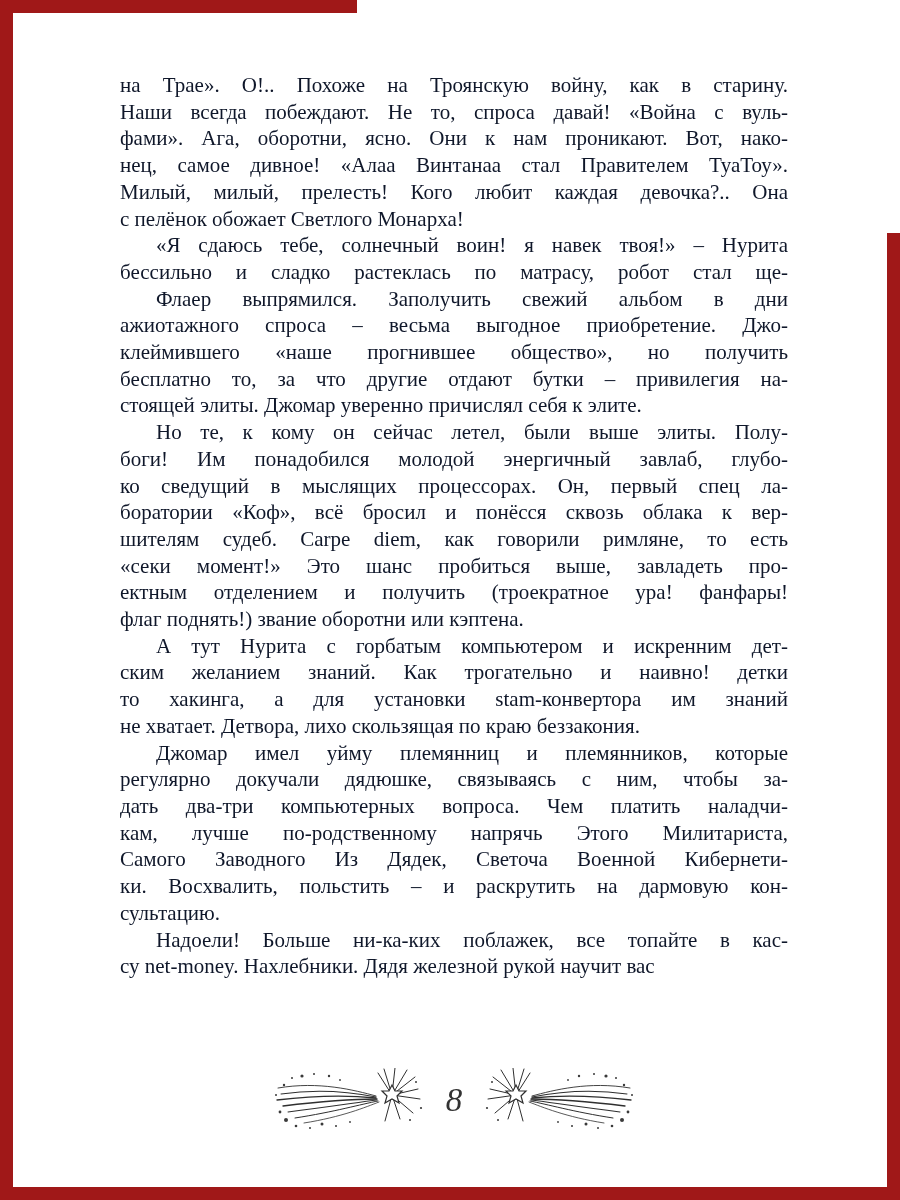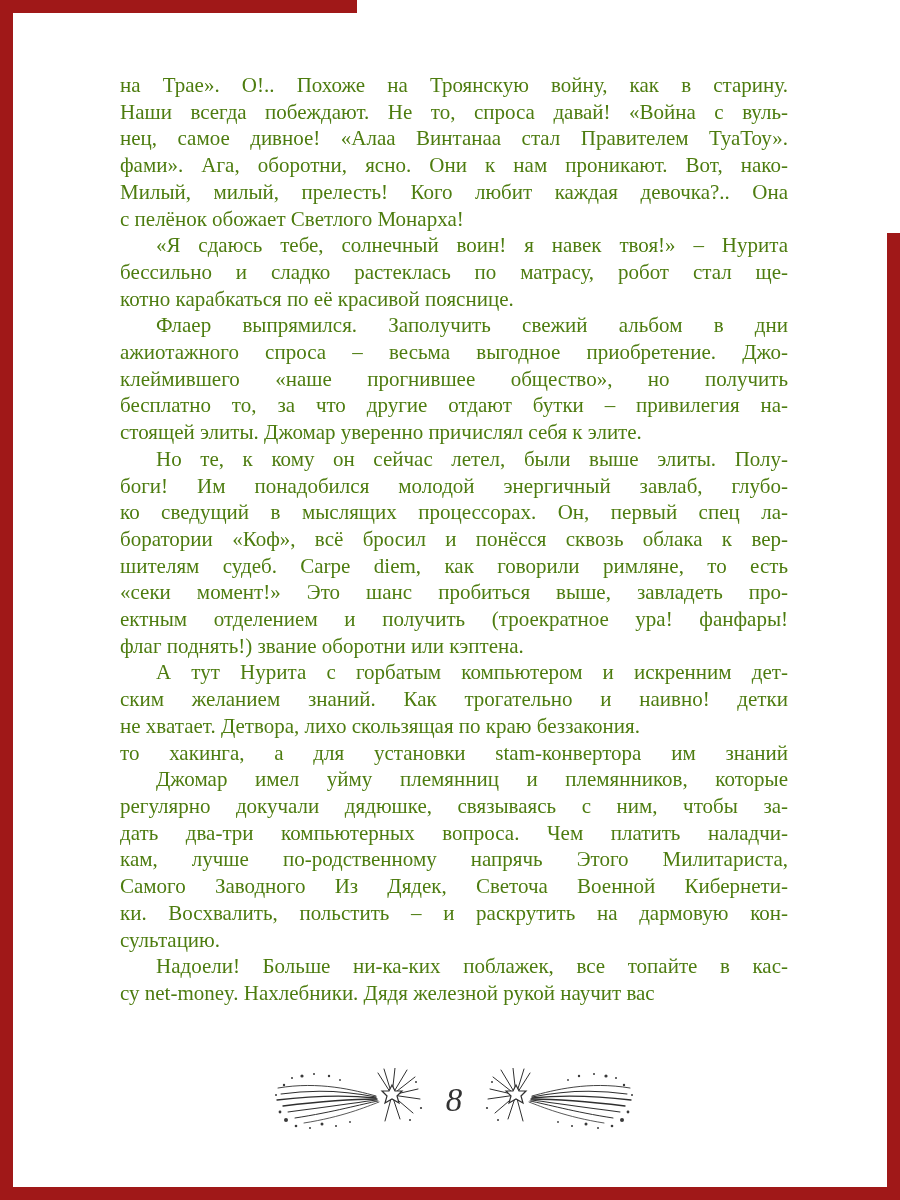--- a/index.html
+++ b/index.html
@@ -70,33 +70,32 @@
   .ornament.mirrored { transform: scaleX(-1); }
 </style>
 </head>
 <body>
 
 <div class="edge edge-top"></div>
 <div class="edge edge-left"></div>
 <div class="edge edge-bottom"></div>
 <div class="edge edge-right"></div>
 
-<div class="text-block" style="color: #4d7c0f;">
+<div class="text-block" style="color: #0f172a;">
     <div class="para">
       <div class="line">на Трае». О!.. Похоже на Троянскую войну, как в старину.</div>
       <div class="line">Наши всегда побеждают. Не то, спроса давай! «Война с вуль-</div>
+      <div class="line">фами». Ага, оборотни, ясно. Они к нам проникают. Вот, нако-</div>
       <div class="line">нец, самое дивное! «Алаа Винтанаа стал Правителем ТуаТоу».</div>
-      <div class="line">фами». Ага, оборотни, ясно. Они к нам проникают. Вот, нако-</div>
       <div class="line">Милый, милый, прелесть! Кого любит каждая девочка?.. Она</div>
       <div class="line last">с пелёнок обожает Светлого Монарха!</div>
     </div>
     <div class="para indent">
       <div class="line">«Я сдаюсь тебе, солнечный воин! я навек твоя!» – Нурита</div>
       <div class="line">бессильно и сладко растеклась по матрасу, робот стал ще-</div>
-      <div class="line last">котно карабкаться по её красивой пояснице.</div>
     </div>
     <div class="para indent">
       <div class="line">Флаер выпрямился. Заполучить свежий альбом в дни</div>
       <div class="line">ажиотажного спроса – весьма выгодное приобретение. Джо-</div>
       <div class="line">клеймившего «наше прогнившее общество», но получить</div>
       <div class="line">бесплатно то, за что другие отдают бутки – привилегия на-</div>
       <div class="line last">стоящей элиты. Джомар уверенно причислял себя к элите.</div>
     </div>
     <div class="para indent">
       <div class="line">Но те, к кому он сейчас летел, были выше элиты. Полу-</div>
@@ -104,22 +103,22 @@
       <div class="line">ко сведущий в мыслящих процессорах. Он, первый спец ла-</div>
       <div class="line">боратории «Коф», всё бросил и понёсся сквозь облака к вер-</div>
       <div class="line">шителям судеб. Carpe diem, как говорили римляне, то есть</div>
       <div class="line">«секи момент!» Это шанс пробиться выше, завладеть про-</div>
       <div class="line">ектным отделением и получить (троекратное ура! фанфары!</div>
       <div class="line last">флаг поднять!) звание оборотни или кэптена.</div>
     </div>
     <div class="para indent">
       <div class="line">А тут Нурита с горбатым компьютером и искренним дет-</div>
       <div class="line">ским желанием знаний. Как трогательно и наивно! детки</div>
+      <div class="line">то хакинга, а для установки stam-конвертора им знаний</div>
       <div class="line last">не хватает. Детвора, лихо скользящая по краю беззакония.</div>
-      <div class="line">то хакинга, а для установки stam-конвертора им знаний</div>
     </div>
     <div class="para indent">
       <div class="line">Джомар имел уйму племянниц и племянников, которые</div>
       <div class="line">регулярно докучали дядюшке, связываясь с ним, чтобы за-</div>
       <div class="line">дать два-три компьютерных вопроса. Чем платить наладчи-</div>
       <div class="line">кам, лучше по-родственному напрячь Этого Милитариста,</div>
       <div class="line">Самого Заводного Из Дядек, Светоча Военной Кибернети-</div>
       <div class="line">ки. Восхвалить, польстить – и раскрутить на дармовую кон-</div>
       <div class="line last">сультацию.</div>
     </div>

